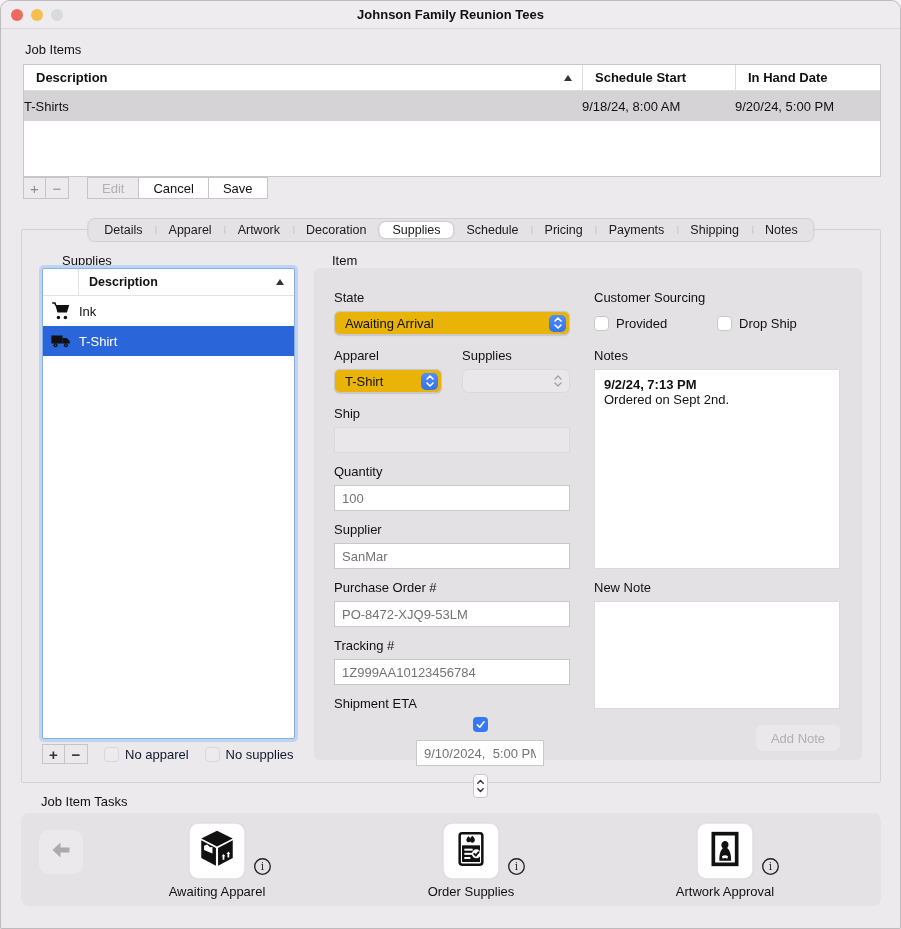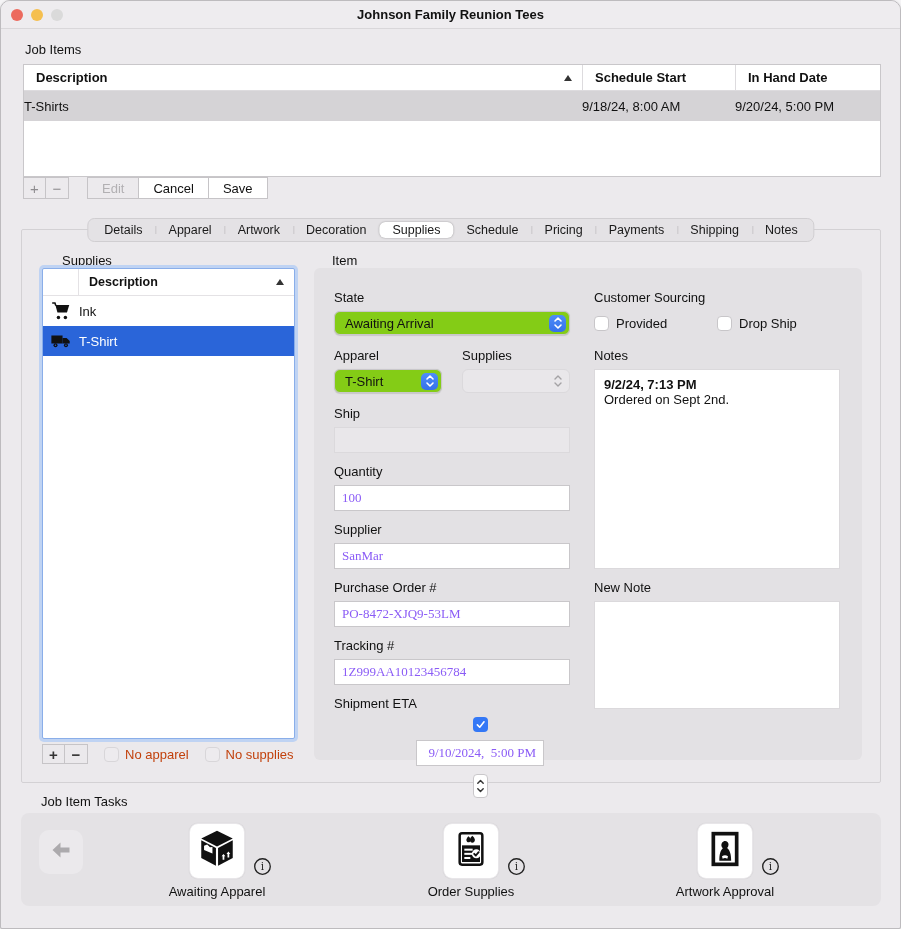--- a/index.html
+++ b/index.html
@@ -59,34 +59,34 @@
   .sup-header .htext { padding-left:10px; }
   .sup-row { height:30px; display:flex; align-items:center; font-size:13px; }
   .sup-row .icon-cell { width:36px; display:flex; justify-content:center; }
   .sup-row.selected { background:#2A65D9; color:#fff; }
   .sup-row .svgicon { width:22px; height:22px; }
   .list-actions { position:absolute; left:20px; top:514px; display:flex; align-items:center; font-size:13px; }
   .list-actions .mini-btn { background:transparent; color:#333; font-weight:bold; height:20px; }
   .chk { width:15px; height:15px; border-radius:4px; background:#fff; border:1px solid #C8C6C9; }
   .chk.disabled { background:#EDEBEE; border-color:#D8D6D9; }
   .chk.checked { background:#3478F6; border:none; display:flex; align-items:center; justify-content:center; }
-  .chk-group { display:flex; align-items:flex-start; gap:6px; margin-left:16px; color:#c2410c; }
+  .chk-group { display:flex; align-items:flex-start; gap:6px; margin-left:16px; color:#0f172a; }
   
   .item-label { left:310px; top:23px; position:absolute; font-size:13px; }
   .item-panel { position:absolute; left:292px; top:38px; width:548px; height:492px;
     background:#E3E1E4; border-radius:6px; }
   .fcol { position:absolute; top:0; }
   .col-left { left:20px; width:236px; }
   .col-right { left:280px; width:246px; }
   .flabel { font-size:13px; margin-bottom:6px; }
   .fgroup { position:absolute; width:100%; }
   .tfield { width:100%; height:23px; background:#fff; border:1px solid #C9C7CA; font-size:13px;
-    padding:12px 7px; font-family:Liberation Serif, serif; color:#8b5cf6; }
+    padding:12px 7px; font-family:Liberation Sans, sans-serif; color:#737373; }
   .tfield:disabled, .tfield.disabled { background:#E9E7EA; border-color:#DBD9DC; }
-  .popup { height:24px; background:#84cc16; border:1px solid #C9C7CA; border-radius:6px;
+  .popup { height:24px; background:#eab308; border:1px solid #C9C7CA; border-radius:6px;
     display:flex; align-items:center; justify-content:space-between; padding:0 3px 0 10px;
     font-size:13px; box-shadow:0 .5px 1px rgba(0,0,0,.12); }
   .popup.disabled { background:#E9E7EA; border-color:#DBD9DC; box-shadow:none; color:#A9A7AA; }
   .pstep { width:17px; height:17px; border-radius:5px; background:linear-gradient(#4F8DF9,#3571EA);
     display:flex; align-items:center; justify-content:center; }
   .pstep.gray { background:transparent; }
   .half-row { display:flex; gap:20px; }
   .half { width:108px; }
   .eta-row { display:flex; align-items:center; gap:8px; margin-left:56px;flex-direction:column; }
   .datefield { width:128px; text-align:right; }
@@ -311,20 +311,23 @@
         <div class="fgroup" style="top:80px;">
           <div class="flabel">Notes</div>
           <div class="notes-box">
             <div class="note-date">9/2/24, 7:13 PM</div>
             <div>Ordered on Sept 2nd.</div>
           </div>
         </div>
         <div class="fgroup" style="top:312px;">
           <div class="flabel">New Note</div>
           <textarea class="newnote" style=""></textarea>
+          <div class="addnote-row" style="margin-top:12px;">
+            <button class="addnote" disabled="">Add Note</button>
+          </div>
         </div>
       </div>
 
     </div>
   </div>
 
   <div class="section-label tasks-label">Job Item Tasks</div>
   <div class="tasks-panel">
     <div class="back-btn">
       <span>

